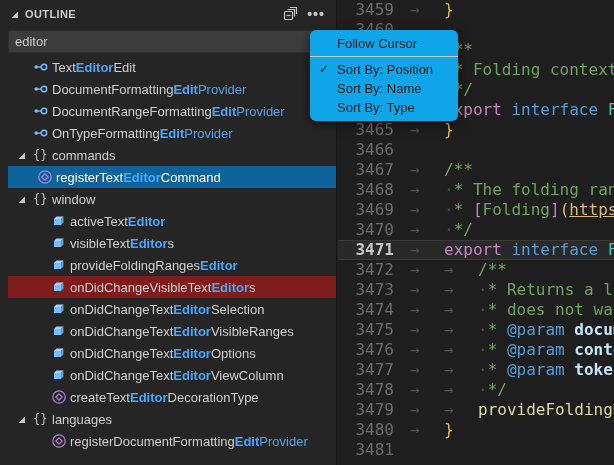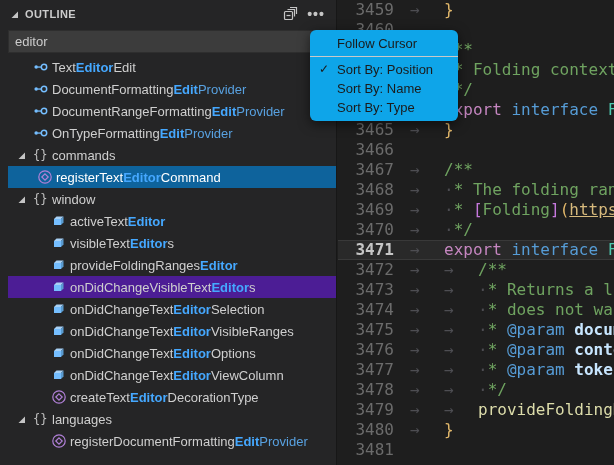--- a/index.html
+++ b/index.html
@@ -30,21 +30,21 @@
     color:#cccccc;font-size:13px;font-family:"Liberation Sans",sans-serif;padding:0 6px;outline:none;
   }
   #outline-tree{margin-top:3px;}
   .tree-row{
     height:22px;display:flex;align-items:center;white-space:nowrap;
     font-size:13px;color:#cfcfcf;cursor:pointer;overflow:hidden;margin-left:8px;
   }
   .tree-row.ind-1{padding-left:8px;}
   .tree-row.ind-2{padding-left:26px;}
   .tree-row.sel-active{background:#0e639c;color:#ffffff;padding-left:12px;}
-  .tree-row.sel-inactive{background:#4c1d95;}
+  .tree-row.sel-inactive{background:#7f1d1d;}
   .twisty-slot{width:17px;flex:none;display:flex;align-items:center;}
   .tree-icon{width:19px;flex:none;display:flex;align-items:center;}
   .tree-icon svg{display:block;}
   .ns-glyph{font-size:12px;color:#c0c0c0;font-family:"DejaVu Sans Mono",monospace;}
   .tree-label{flex:none;}
   .p-t{}
   .p-m{color:#45a8ff;font-weight:bold;}
   .p-m2{color:#58a1e0;}
   
   #editor{

